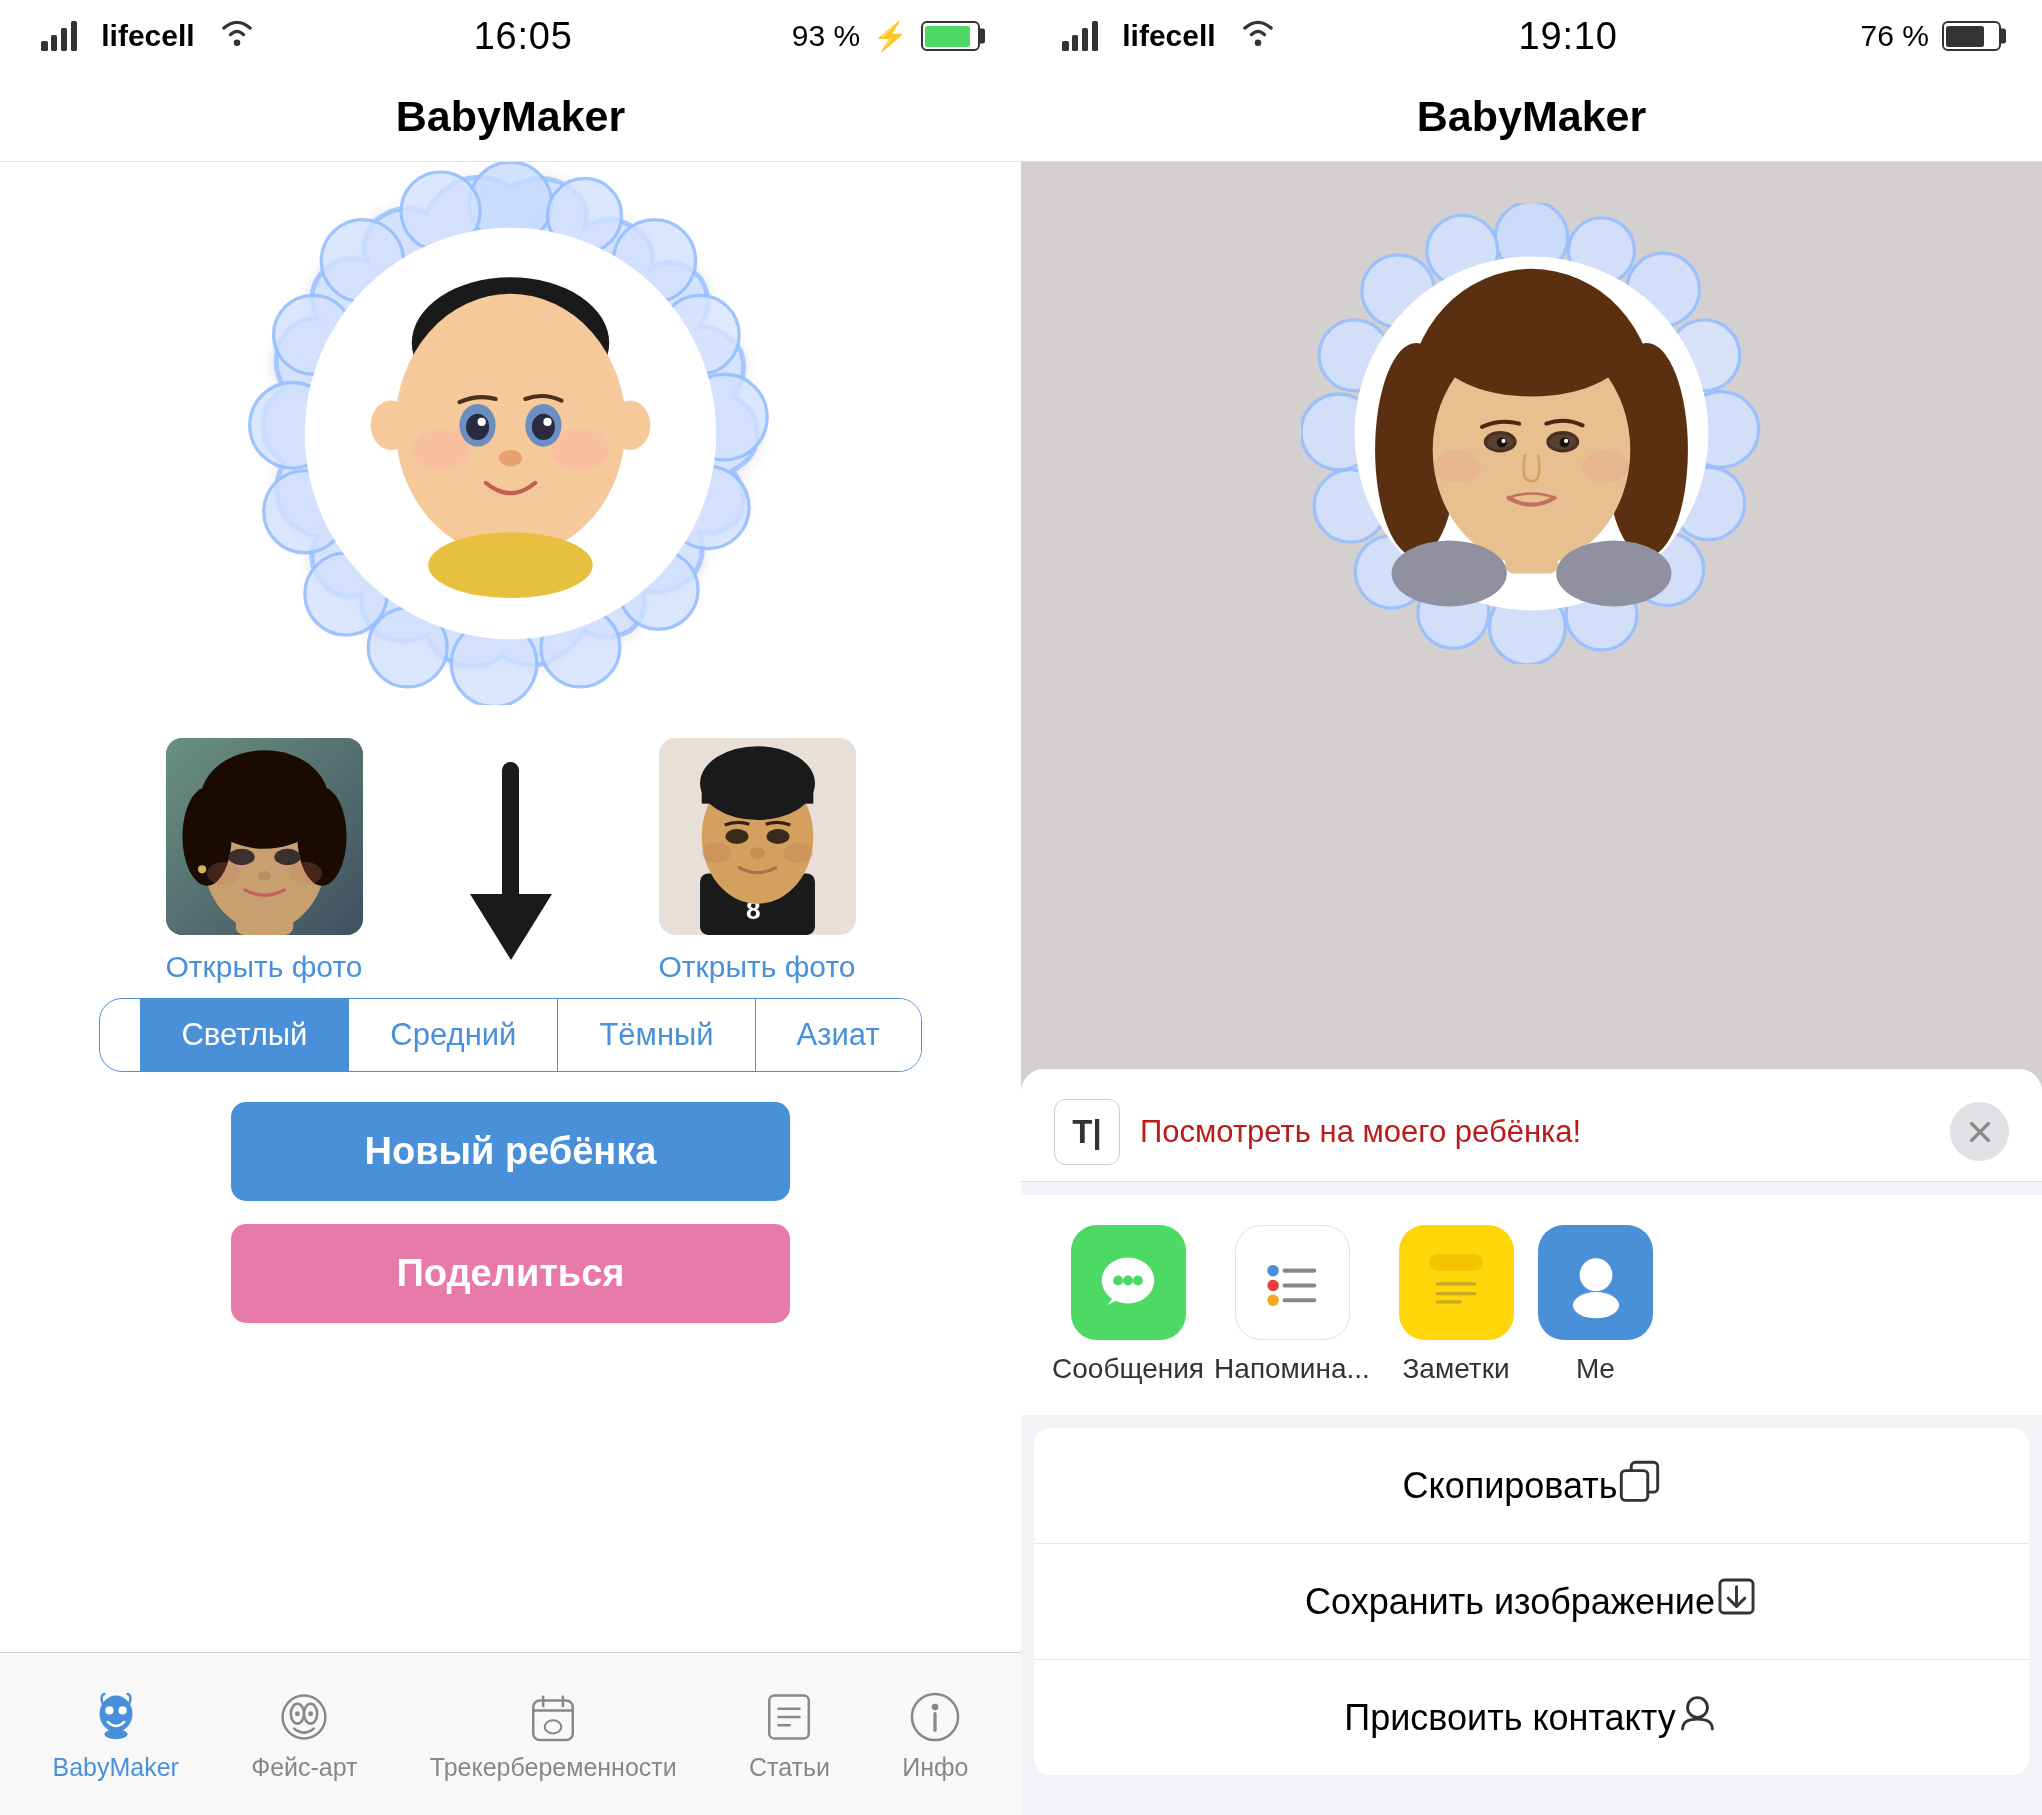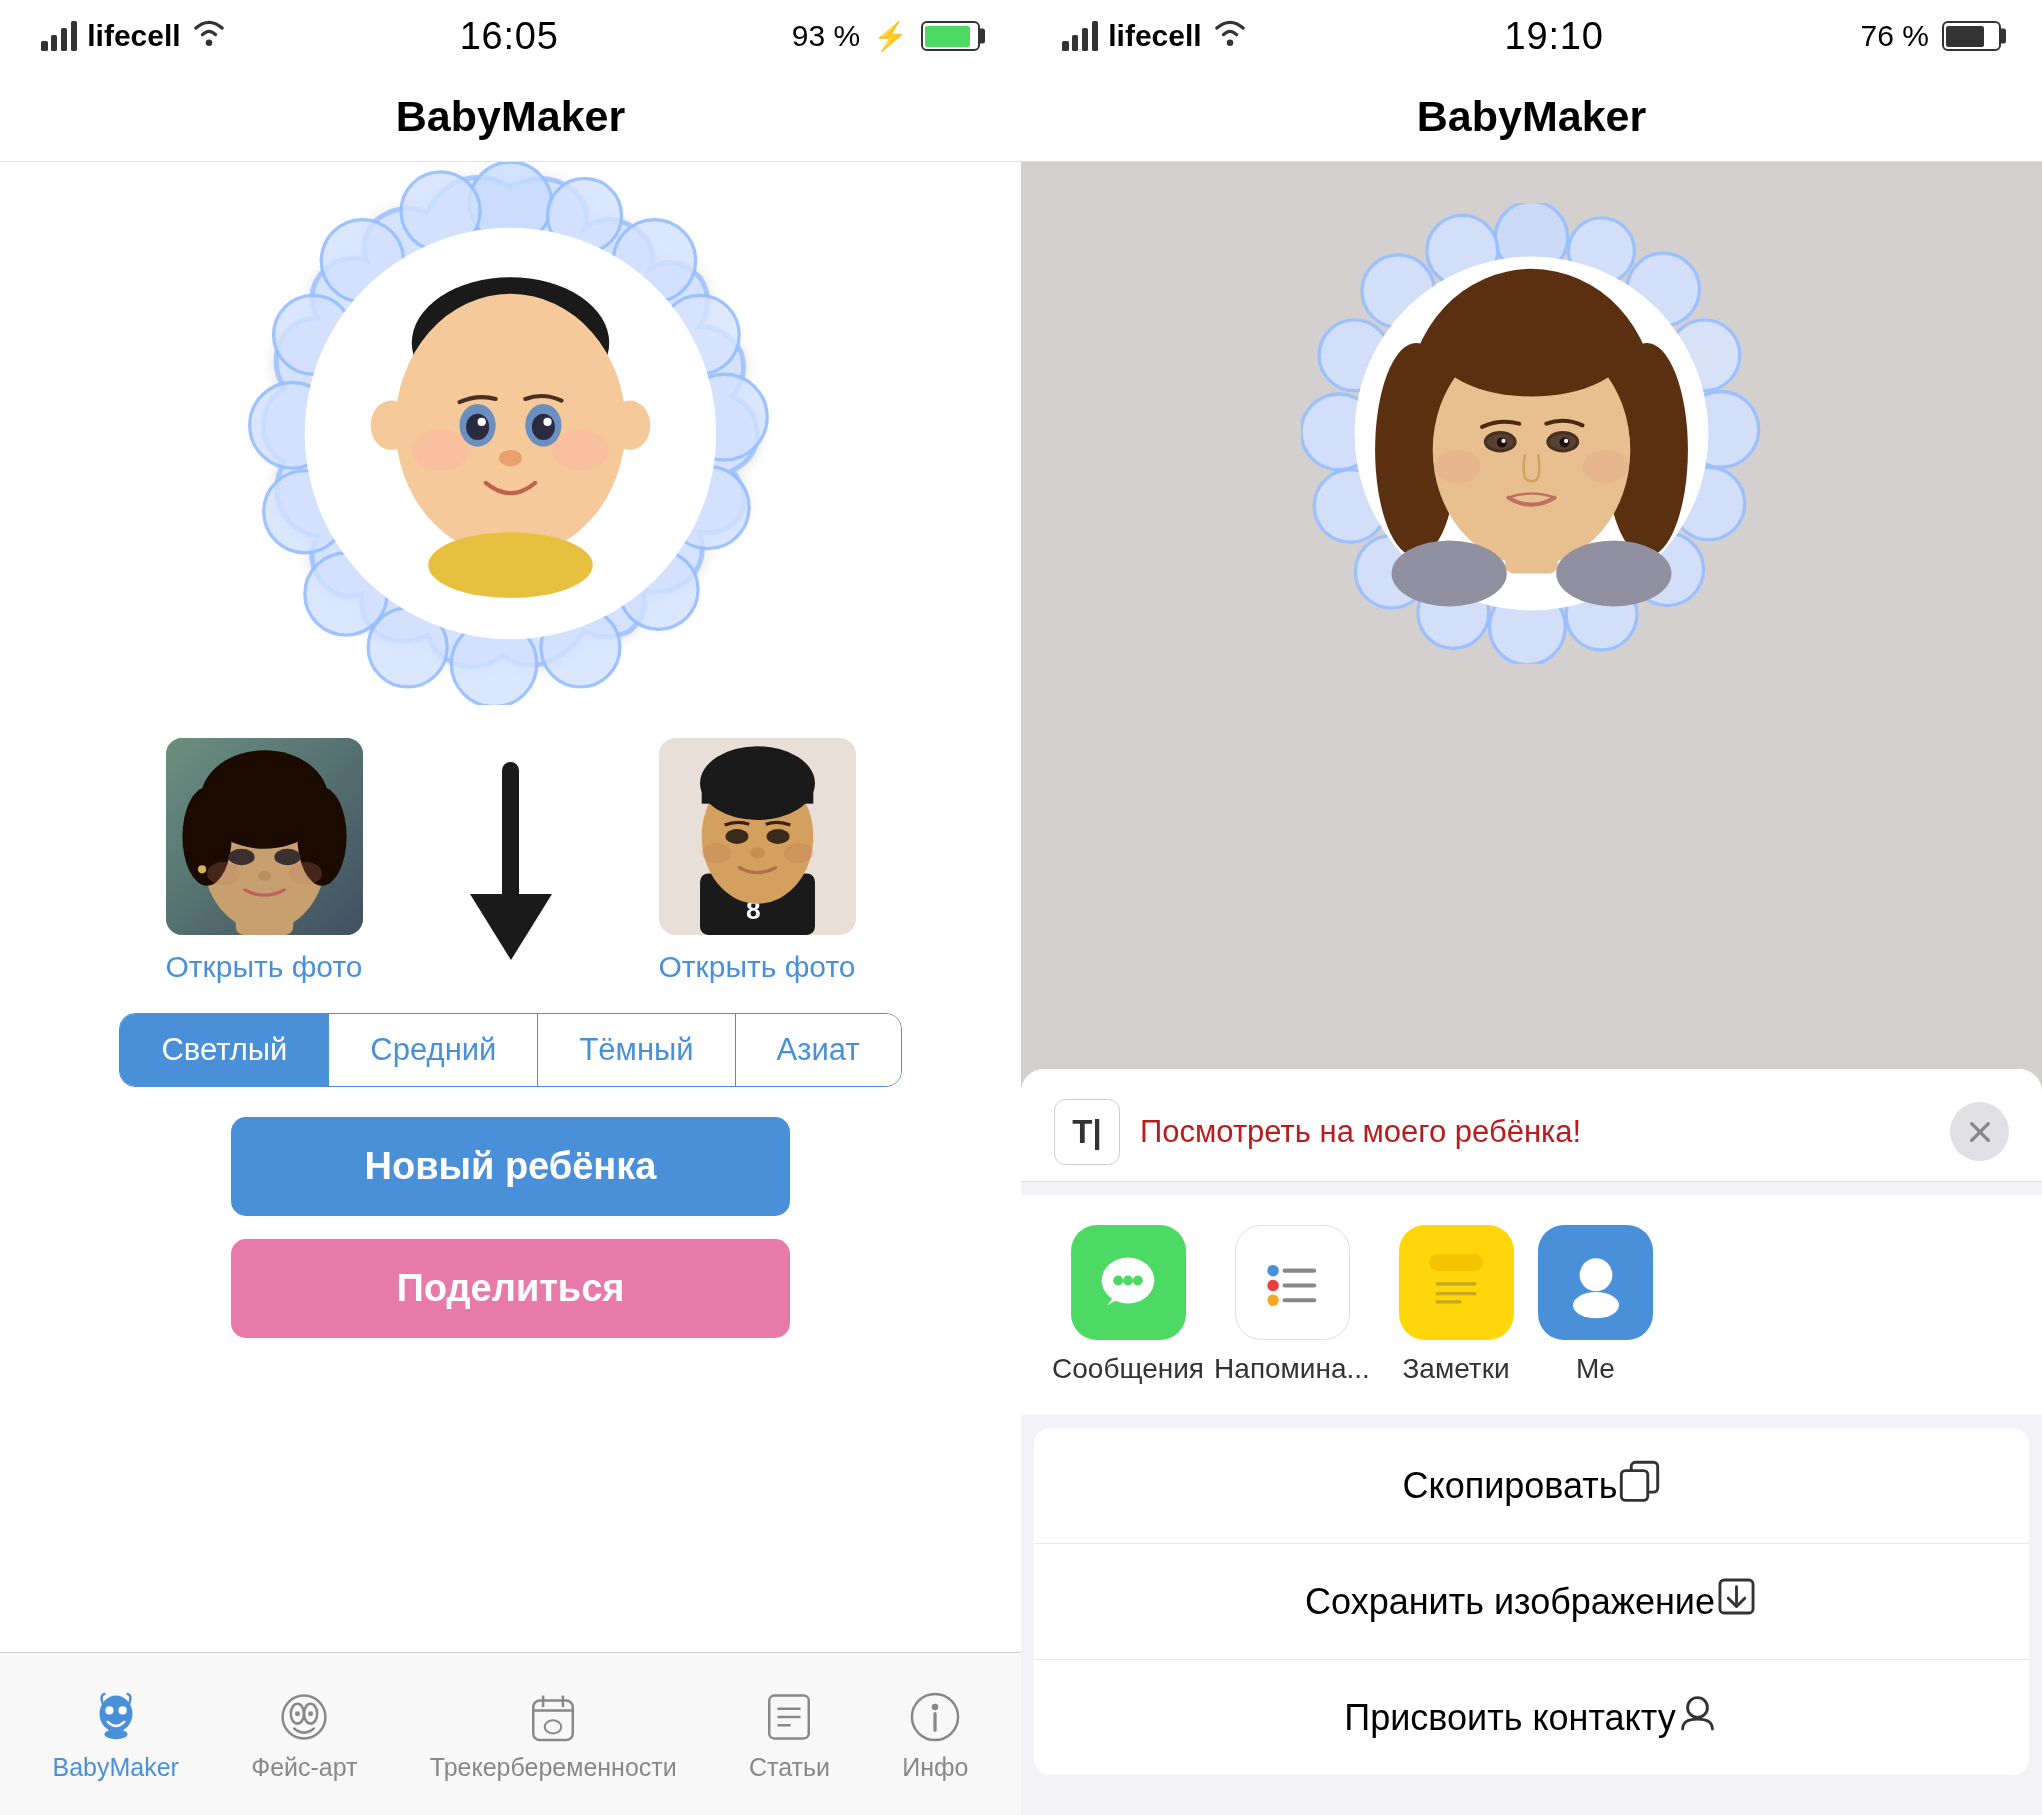--- a/index.html
+++ b/index.html
@@ -43,21 +43,21 @@
       justify-content: space-between;
       padding: 0 41px;
       background: #fff;
     }
     .status-bar.right-bar {
       background: #fff;
     }
     .status-left {
       display: flex;
       align-items: center;
-      gap: 10px;
+      gap: 24px;
       font-size: 30px;
       font-weight: 600;
     }
     .status-right {
       display: flex;
       align-items: center;
       gap: 13px;
       font-size: 30px;
       font-weight: 500;
     }
@@ -142,24 +142,25 @@
     .open-photo-link {
       font-size: 30px;
       color: #4a90d9;
       text-decoration: none;
       font-weight: 400;
     }
 
     
     .skin-tone-bar {
       display: flex;
-      margin-top: 29px;
-      border-radius: 16px;
+      margin-top: 14px;
+      border-radius: 23px;
       overflow: hidden;
       border: 1.6px solid #4a90d9;
+      padding-left: 40px;
     }
 
     .skin-btn {
       padding: 18px 41px;
       font-size: 31px;
       font-weight: 500;
       cursor: pointer;
       border: none;
       border-right: 1.2px solid #4a90d9;
     }

